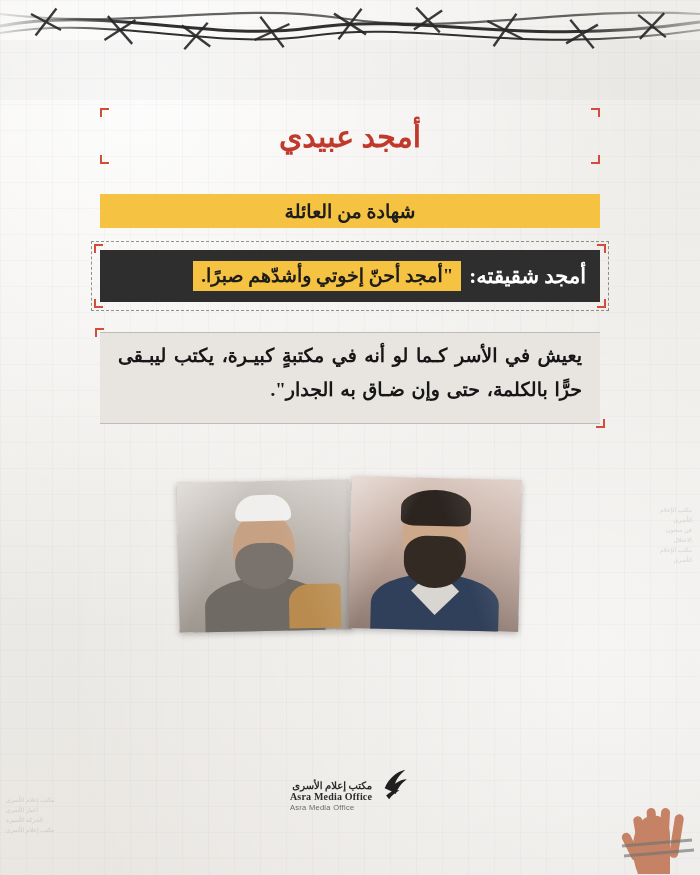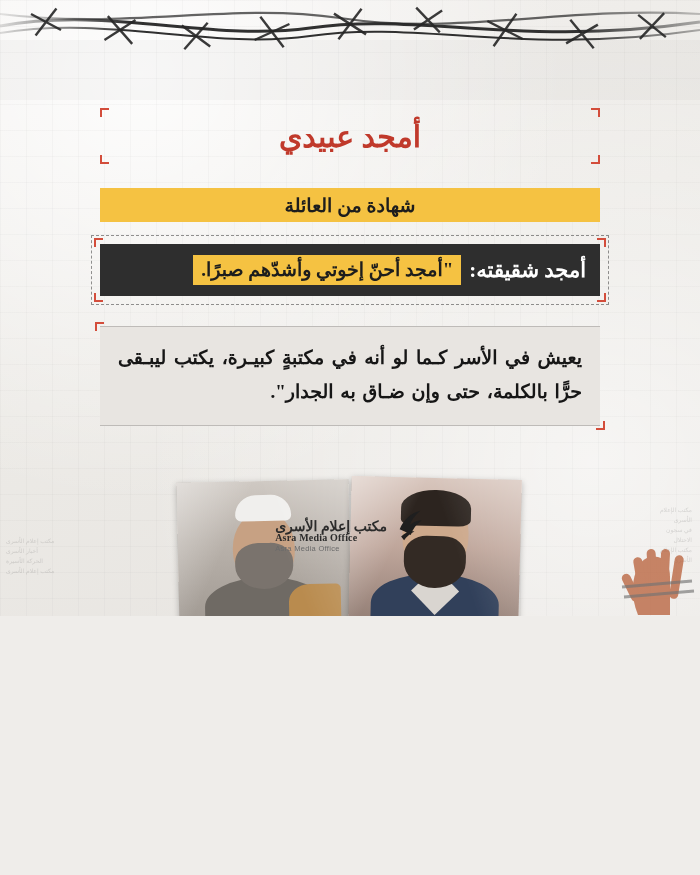--- a/index.html
+++ b/index.html
@@ -9,21 +9,21 @@
     height: 875px;
     background: #efedea;
     font-family: "Liberation Sans", sans-serif;
     overflow: hidden;
     position: relative;
   }
 
   #poster {
     position: relative;
     width: 700px;
-    height: 616px;
+    height: 875px;
     background: #f0abfc;
     overflow: hidden;
   }
 
   
   .paper-texture {
     position: absolute;
     inset: 0;
     background-image:
       linear-gradient(rgba(150,150,150,0.055) 1px, transparent 1px),
@@ -110,21 +110,21 @@
     font-family: "Liberation Serif", serif;
     font-size: 30px;
     font-weight: bold;
     color: #c0392b;
     letter-spacing: 0px;
     direction: rtl;
   }
 
   
   .subtitle-bar {
-    margin-top: 24px;
+    margin-top: 30px;
     height: 34px;
     background: #f5c242;
     display: flex;
     align-items: center;
     justify-content: center;
     position: relative;
   }
   .subtitle-bar::after {
     content: "";
     position: absolute;
@@ -182,21 +182,21 @@
     border: 1px dashed rgba(60,60,60,.55);
     pointer-events: none;
   }
 
   
   .body-box {
     margin-top: 30px;
     background: #e8e5e1;
     border-top: 1px solid rgba(0,0,0,.18);
     border-bottom: 1px solid rgba(0,0,0,.18);
-    padding: 14px 18px 16px;
+    padding: 6px 18px 16px;
     direction: rtl;
     position: relative;
   }
   .body-box .t-tl { top: -5px; left: -5px; border-top-width: 2px; border-left-width: 2px; }
   .body-box .t-br { bottom: -5px; right: -5px; border-bottom-width: 2px; border-right-width: 2px; }
 
   .body-text {
     font-family: "Liberation Serif", serif;
     font-size: 19px;
     font-weight: bold;
@@ -296,21 +296,21 @@
     display: flex;
     align-items: center;
     justify-content: center;
     gap: 8px;
     direction: rtl;
   }
   .logo-mark { width: 30px; height: 34px; }
   .footer-texts { display: flex; flex-direction: column; line-height: 11px; }
   .footer-ar {
     font-family: "Liberation Serif", serif;
-    font-size: 14px; font-weight: bold; color: #2b2b2b;  margin-top: 27px;
+    font-size: 10px; font-weight: bold; color: #2b2b2b;  margin-top: 27px;
   }
   .footer-en1 {
     font-family: "Liberation Serif", serif;
     font-size: 10px; font-weight: bold; color: #2b2b2b; text-align: left;
     letter-spacing: .2px; direction: ltr;
   }
   .footer-en2 {
     font-family: "Liberation Sans", sans-serif;
     font-size: 7.5px; color: #6a6a6a; text-align: left; direction: ltr;
     letter-spacing: .3px;

